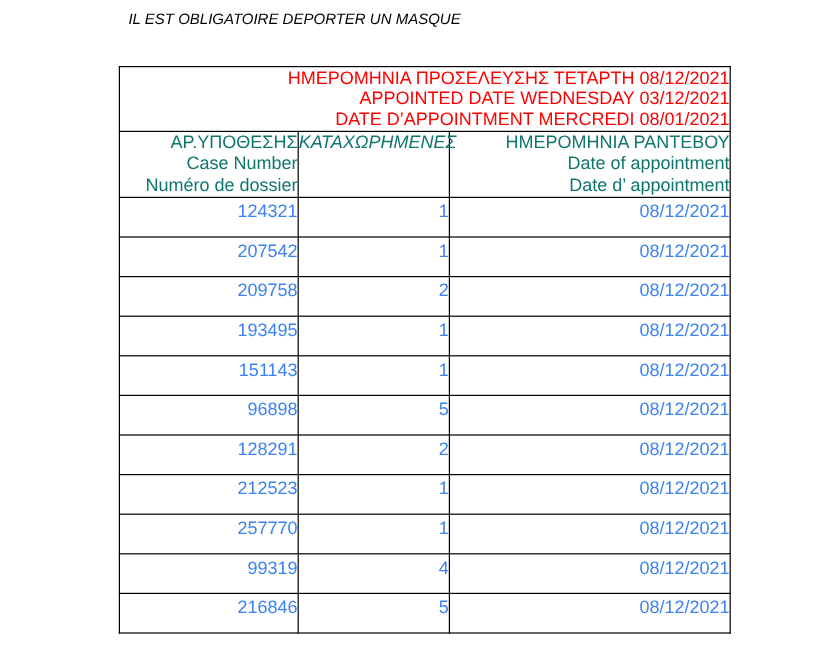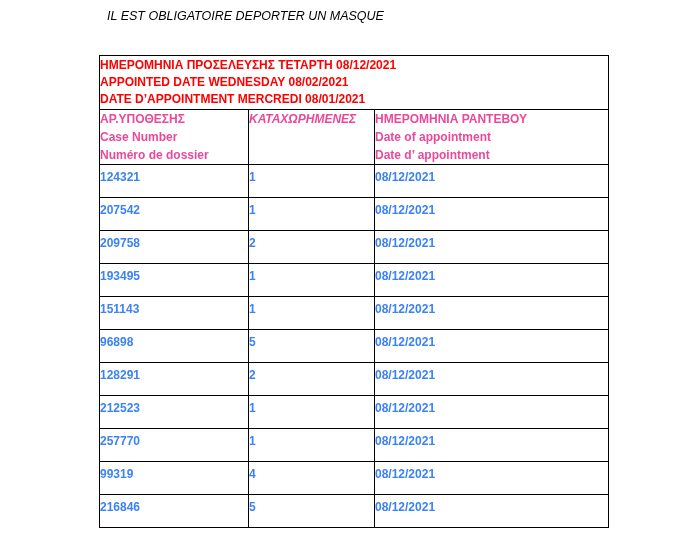--- a/index.html
+++ b/index.html
@@ -28,38 +28,38 @@
       position: absolute;
       left: 99px;
       top: 55px;
       width: 509px;
       border-collapse: collapse;
       table-layout: fixed;
     }
     table.schedule td, table.schedule th {
       border: 1.5px solid #000000;
       padding: 0;
-      text-align: left;
-      font-weight: bold;
-      font-size: 12px;
+      text-align: right;
+      font-weight: normal;
+      font-size: 15px;
     }
     .banner-cell {
       height: 52px;
       color: #ff0000;
       line-height: 17px;
       padding-top: 1px !important;
       vertical-align: top;
     }
     .banner-cell div {
       white-space: nowrap;
     }
     .col-head {
       height: 53px;
       vertical-align: top;
-      color: #ec4899;
+      color: #0f766e;
       line-height: 18px;
     }
     .col-head.italic {
       font-style: italic;
     }
     .data-row td {
       height: 29px;
       vertical-align: top;
       line-height: 18px;
       padding-top: 3px !important;
@@ -74,21 +74,21 @@
 <table class="schedule">
   <colgroup>
     <col style="width:149px">
     <col style="width:126px">
     <col style="width:234px">
   </colgroup>
   <tbody>
     <tr>
       <td class="banner-cell" colspan="3">
         <div>ΗΜΕΡΟΜΗΝΙΑ ΠΡΟΣΕΛΕΥΣΗΣ ΤΕΤΑΡΤΗ 08/12/2021</div>
-        <div>APPOINTED DATE WEDNESDAY 08/02/2021</div>
+        <div>APPOINTED DATE WEDNESDAY 03/12/2021</div>
         <div>DATE D’APPOINTMENT MERCREDI 08/01/2021</div>
       </td>
     </tr>
     <tr>
       <td class="col-head">
         <div>ΑΡ.ΥΠΟΘΕΣΗΣ</div>
         <div>Case Number</div>
         <div>Numéro de dossier</div>
       </td>
       <td class="col-head italic">

